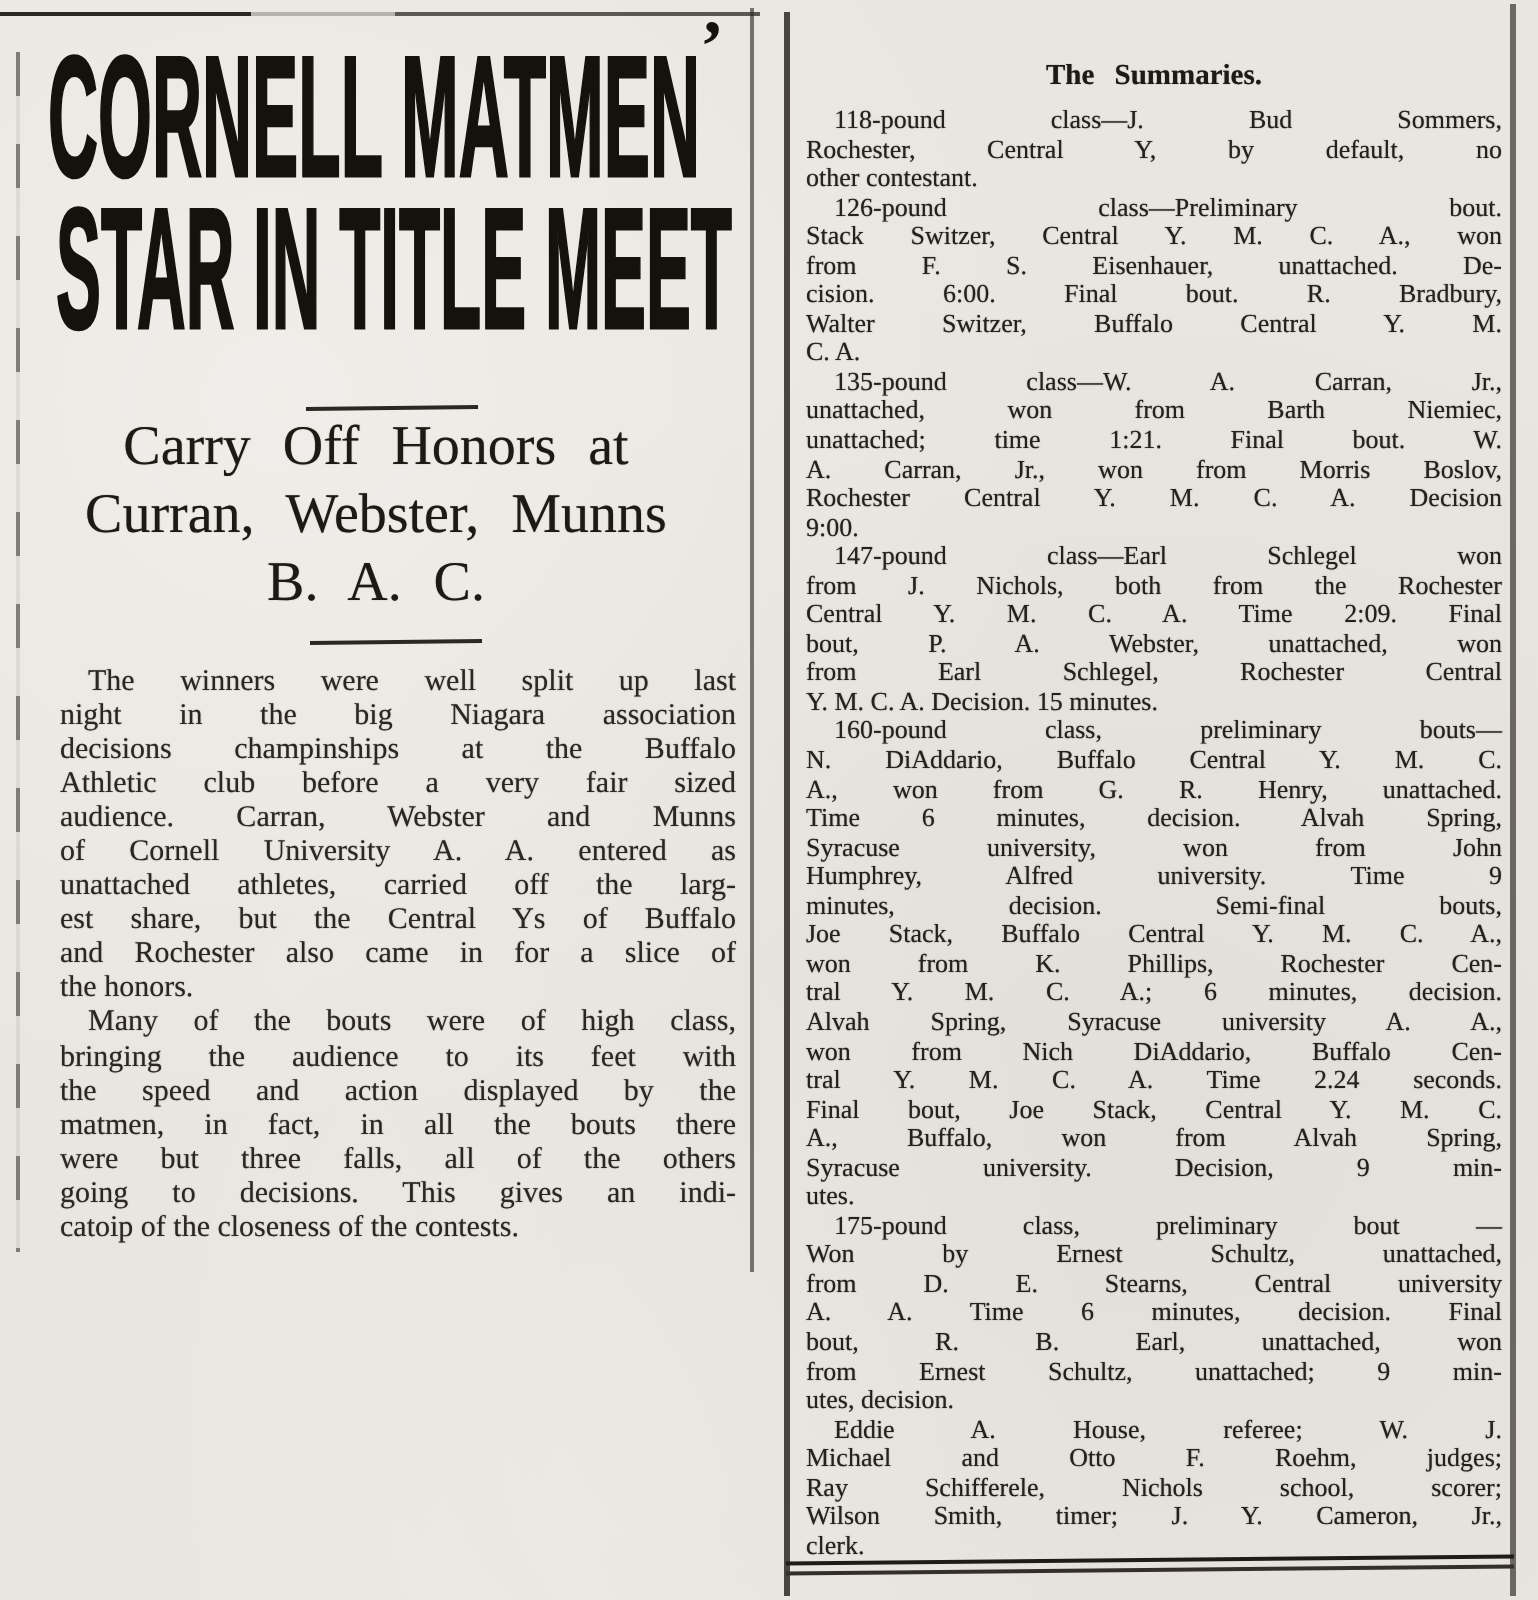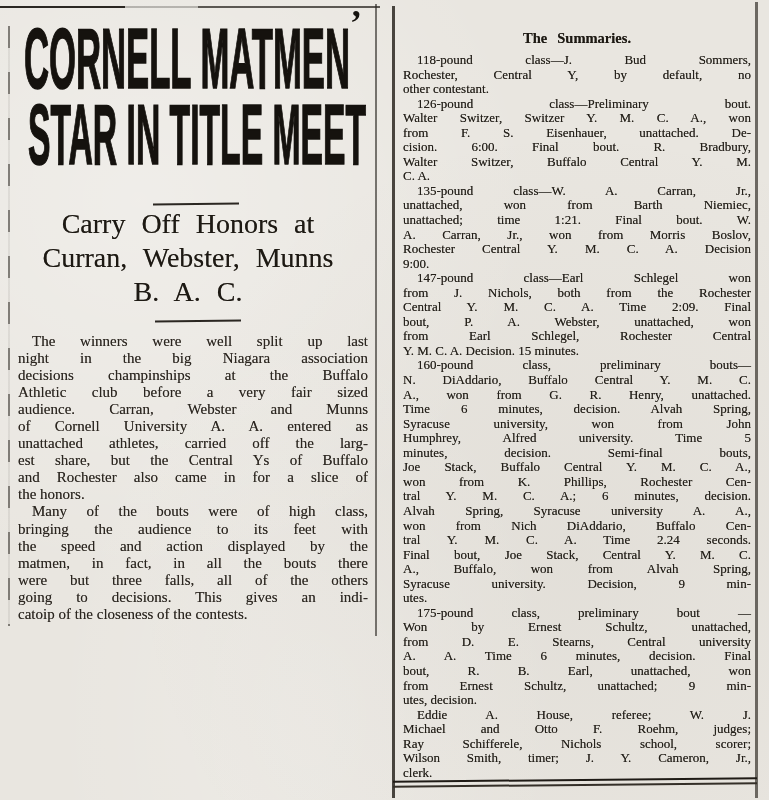--- a/index.html
+++ b/index.html
@@ -37,21 +37,21 @@
   
   .subhead { position:absolute; left:10px; top:207px; width:356px; text-align:center; }
   .subhead .line { font-size:28px; line-height:34px; word-spacing:0.32em; color:#1d1913;
     text-align:center; text-align-last:center; text-shadow:0 0 0.5px rgba(29,25,19,0.55); }
   
   .line { text-align:justify; text-align-last:justify; }
   .para .line:first-child { text-indent:14px; }
   .para .line:last-child  { text-align-last:left; }
   .lc-body { position:absolute; left:18px; top:333px; width:350px; }
   .lc-body .line { font-size:15px; line-height:17.05px; color:#2b2620;
-    text-shadow:0 0 0.6px rgba(43,38,32,0.55); }
+    text-shadow:0 0 0.6px rgba(43,38,32,0.55);margin-left:12px; }
   .rc { position:absolute; left:403px; top:6px; width:348px; }
   .rc-header { font-size:14.5px; font-weight:bold; text-align:center; word-spacing:0.45em;
     color:#1d1913; margin-bottom:6px; text-shadow:0 0 0.5px rgba(29,25,19,0.6);margin-top:24px; }
   .rc .para .line { font-size:13px; line-height:14.55px; color:#24201a;
     text-shadow:0 0 0.6px rgba(36,32,26,0.62); }
 </style>
 </head>
 <body>
 
 <div class="page">
@@ -115,21 +115,21 @@
 
     <div class="para">
 
     <div class="line">118-pound class—J. Bud Sommers,</div>
         <div class="line">Rochester, Central Y, by default, no</div>
         <div class="line">other contestant.</div>
       </div>
     <div class="para">
 
     <div class="line">126-pound class—Preliminary bout.</div>
-        <div class="line">Walter Switzer, Switzer Y. M. C. A., won</div>
+        <div class="line">Stack Switzer, Central Y. M. C. A., won</div>
         <div class="line">from F. S. Eisenhauer, unattached. De-</div>
         <div class="line">cision. 6:00. Final bout. R. Bradbury,</div>
         <div class="line">Walter Switzer, Buffalo Central Y. M.</div>
         <div class="line">C. A.</div>
       </div>
     <div class="para">
 
     <div class="line">135-pound class—W. A. Carran, Jr.,</div>
         <div class="line">unattached, won from Barth Niemiec,</div>
         <div class="line">unattached; time 1:21. Final bout. W.</div>
@@ -146,21 +146,21 @@
         <div class="line">from Earl Schlegel, Rochester Central</div>
         <div class="line">Y. M. C. A. Decision. 15 minutes.</div>
       </div>
     <div class="para">
 
     <div class="line">160-pound class, preliminary bouts—</div>
         <div class="line">N. DiAddario, Buffalo Central Y. M. C.</div>
         <div class="line">A., won from G. R. Henry, unattached.</div>
         <div class="line">Time 6 minutes, decision. Alvah Spring,</div>
         <div class="line">Syracuse university, won from John</div>
-        <div class="line">Humphrey, Alfred university. Time 5</div>
+        <div class="line">Humphrey, Alfred university. Time 9</div>
         <div class="line">minutes, decision. Semi-final bouts,</div>
         <div class="line">Joe Stack, Buffalo Central Y. M. C. A.,</div>
         <div class="line">won from K. Phillips, Rochester Cen-</div>
         <div class="line">tral Y. M. C. A.; 6 minutes, decision.</div>
         <div class="line">Alvah Spring, Syracuse university A. A.,</div>
         <div class="line">won from Nich DiAddario, Buffalo Cen-</div>
         <div class="line">tral Y. M. C. A. Time 2.24 seconds.</div>
         <div class="line">Final bout, Joe Stack, Central Y. M. C.</div>
         <div class="line">A., Buffalo, won from Alvah Spring,</div>
         <div class="line">Syracuse university. Decision, 9 min-</div>

